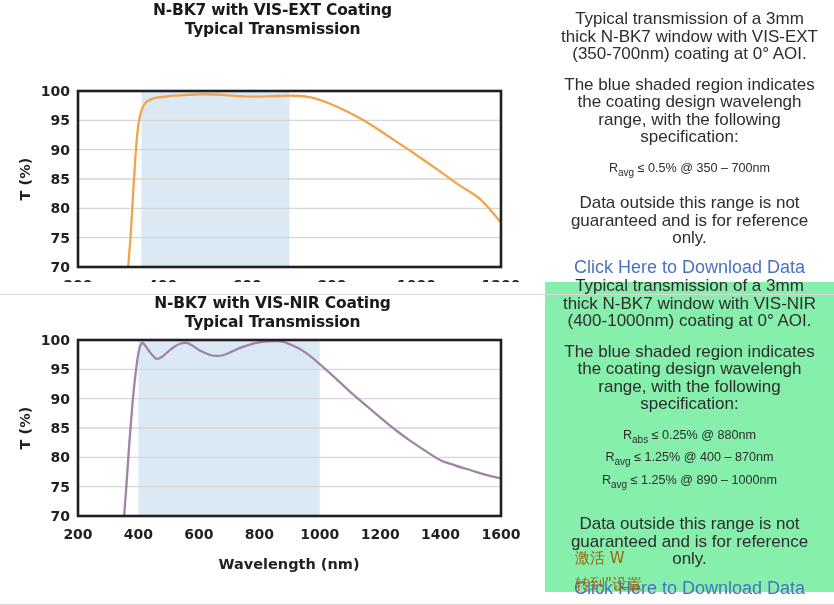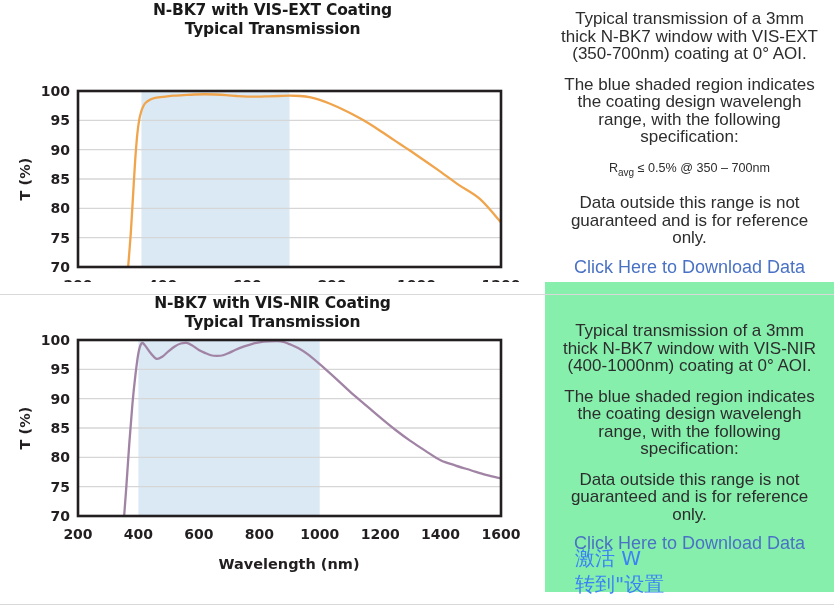--- a/index.html
+++ b/index.html
@@ -115,22 +115,22 @@
     line-height: 18px;
   }
 
   
   #watermark {
     position: absolute;
     right: 2px;
     bottom: 8px;
     width: 95px;
     text-align: left;
-    color: #3b82f6;
-    font-size: 20px;
+    color: #a16207;
+    font-size: 15px;
     line-height: 26px;
     font-family: "DejaVu Sans", sans-serif;
     pointer-events: none;
     user-select: none;
     overflow: hidden;
     white-space: nowrap;
   }
 </style>
 </head>
 <body>
@@ -254,20 +254,25 @@
           <text class="axis-text axis-title" x="289" y="237" text-anchor="middle" id="xlab2">Wavelength (nm)</text>
         </svg>
       </div>
     </div>
 
     <div class="vline" style="left:545px;"></div>
 
     <div class="cell-text">
       <div class="ptext">Typical transmission of a 3mm thick N-BK7 window with VIS-NIR (400-1000nm) coating at 0° AOI.</div>
       <div class="ptext">The blue shaded region indicates the coating design wavelengh range, with the following specification:</div>
+      <div class="spec-block" id="specs2" style="margin-bottom:22px;">
+          <div class="spec-line"><span>R</span><sub>abs</sub><span> ≤ 0.25% @ 880nm</span></div>
+          <div class="spec-line"><span>R</span><sub>avg</sub><span> ≤ 1.25% @ 400 – 870nm</span></div>
+          <div class="spec-line"><span>R</span><sub>avg</sub><span> ≤ 1.25% @ 890 – 1000nm</span></div>
+        </div>
       <div class="ptext tight">Data outside this range is not guaranteed and is for reference only.</div>
       <a class="dl-link" href="#">Click Here to Download Data</a>
     </div>
   </div>
 
   <div class="hline" id="hline-mid"></div>
   <div class="hline" id="hline-bottom"></div>
 
   <div id="watermark">
     <div>激活 W</div>

